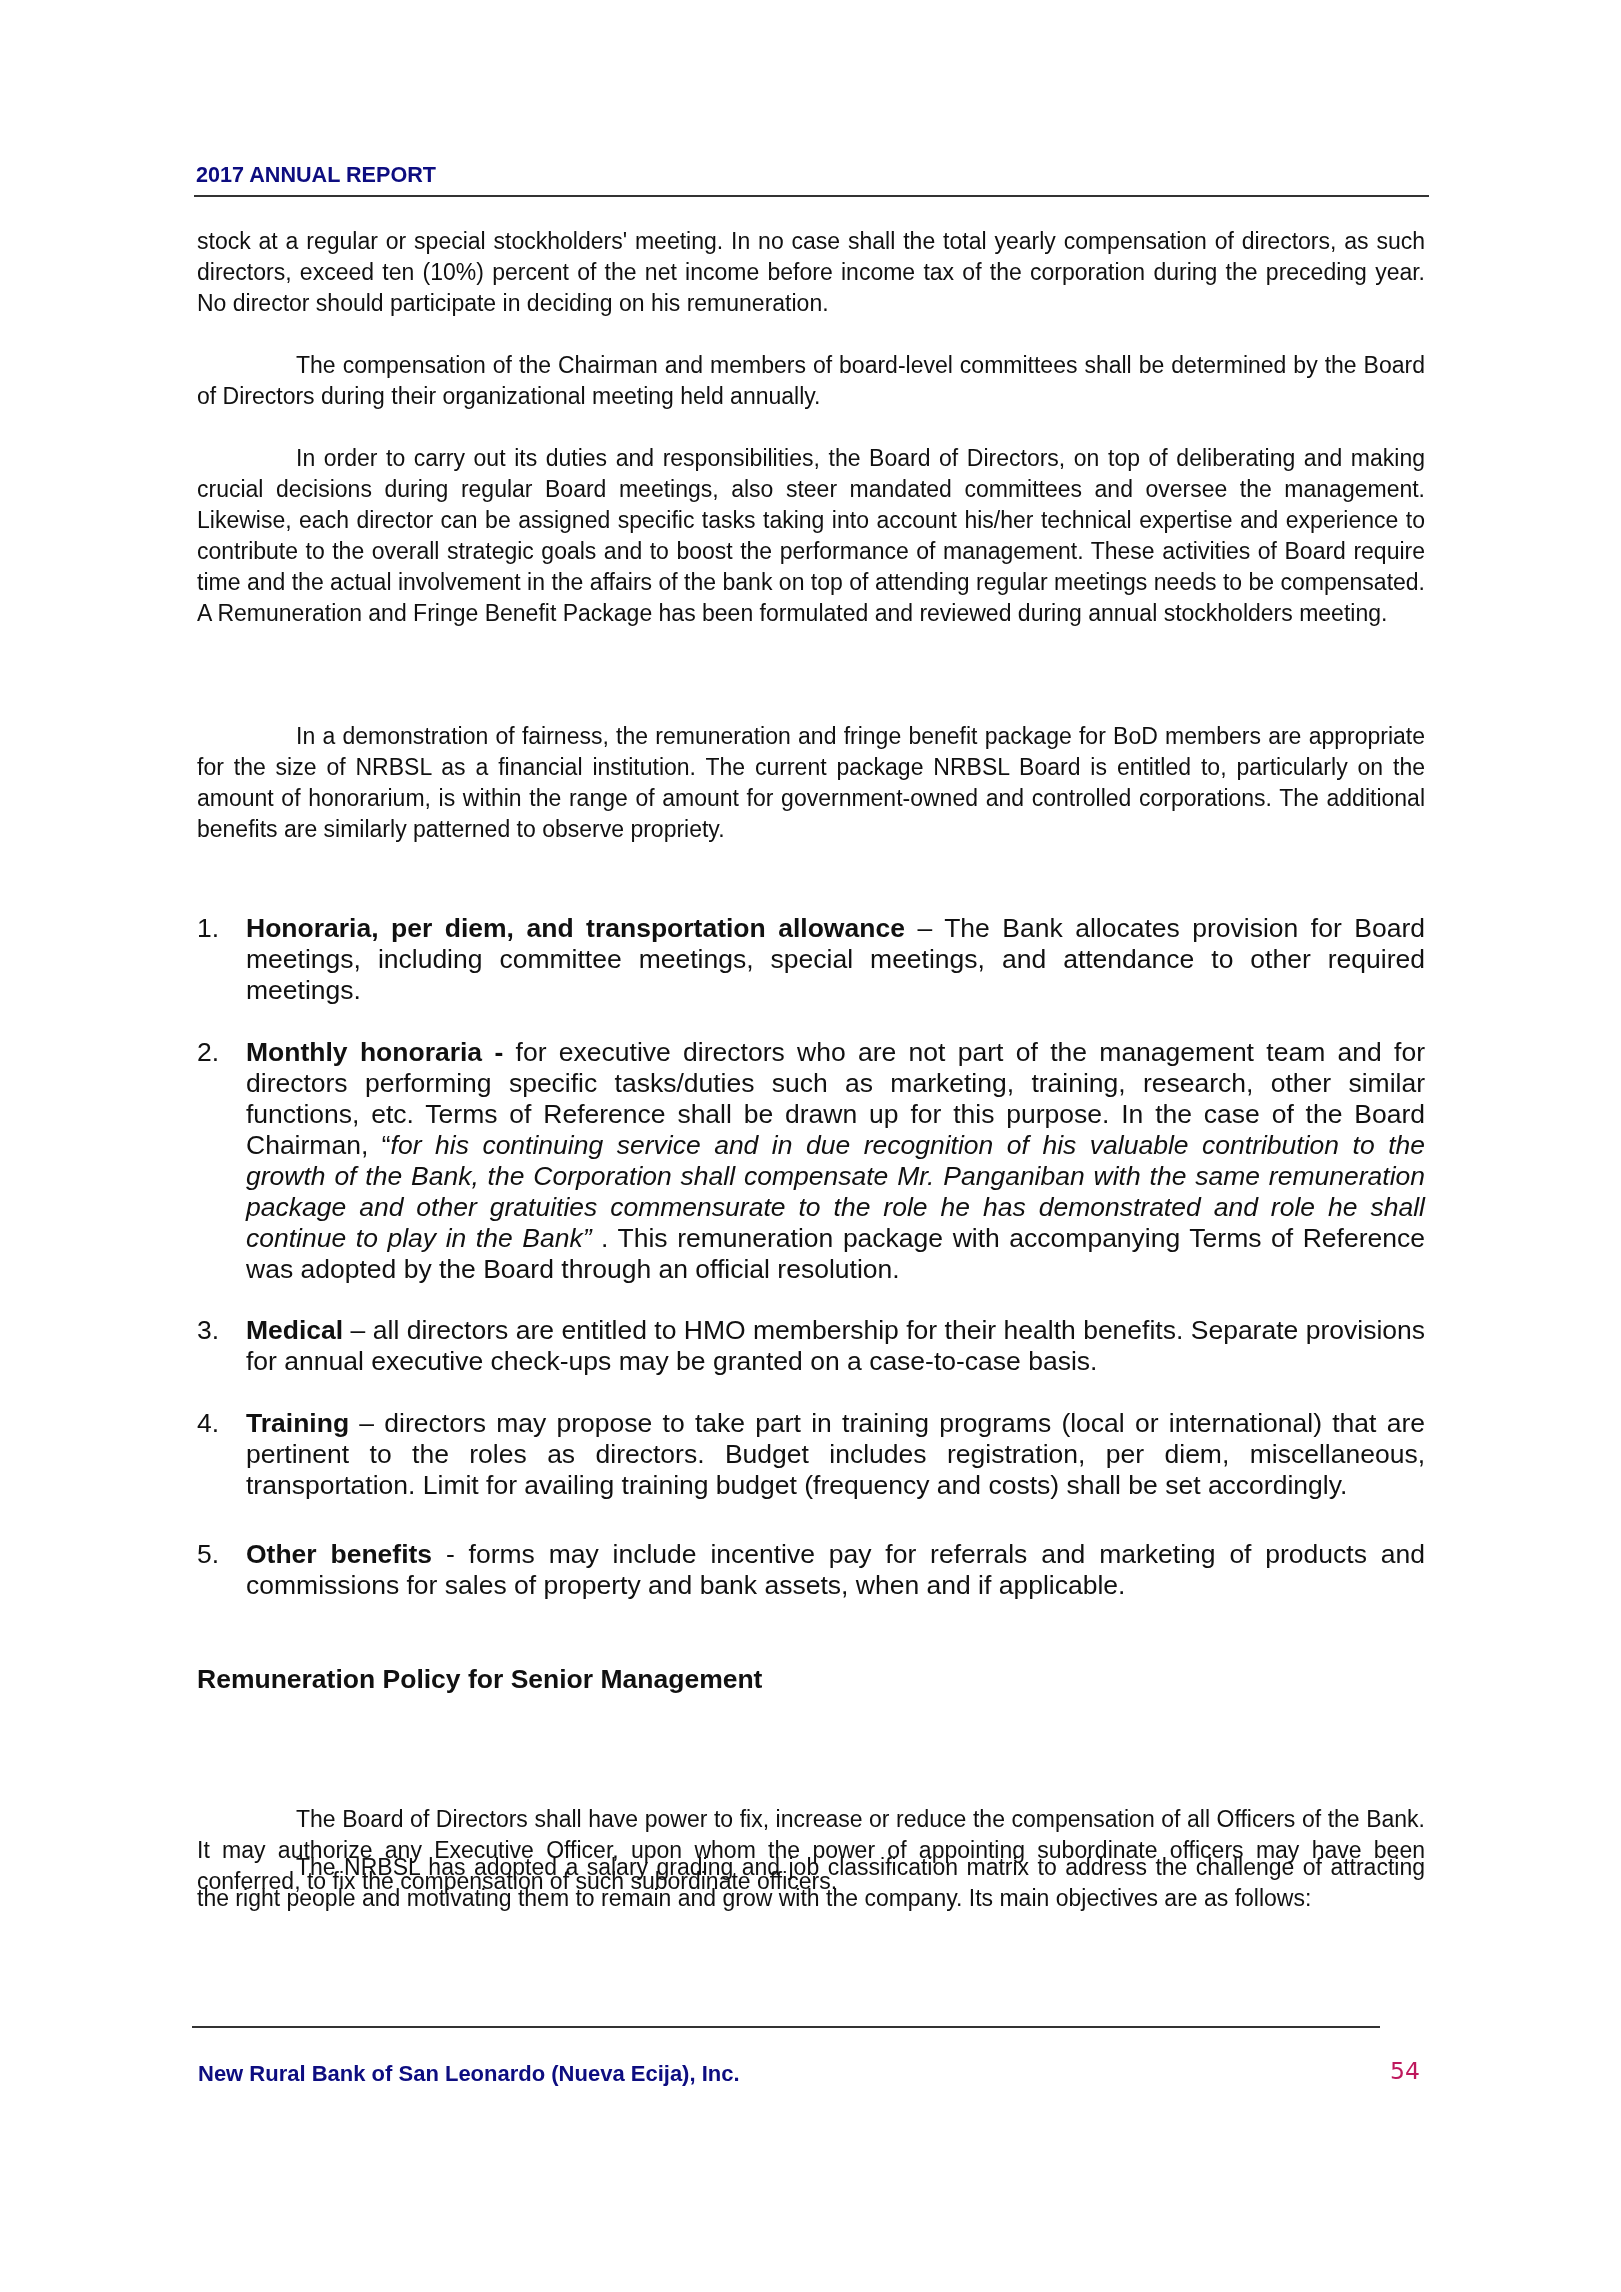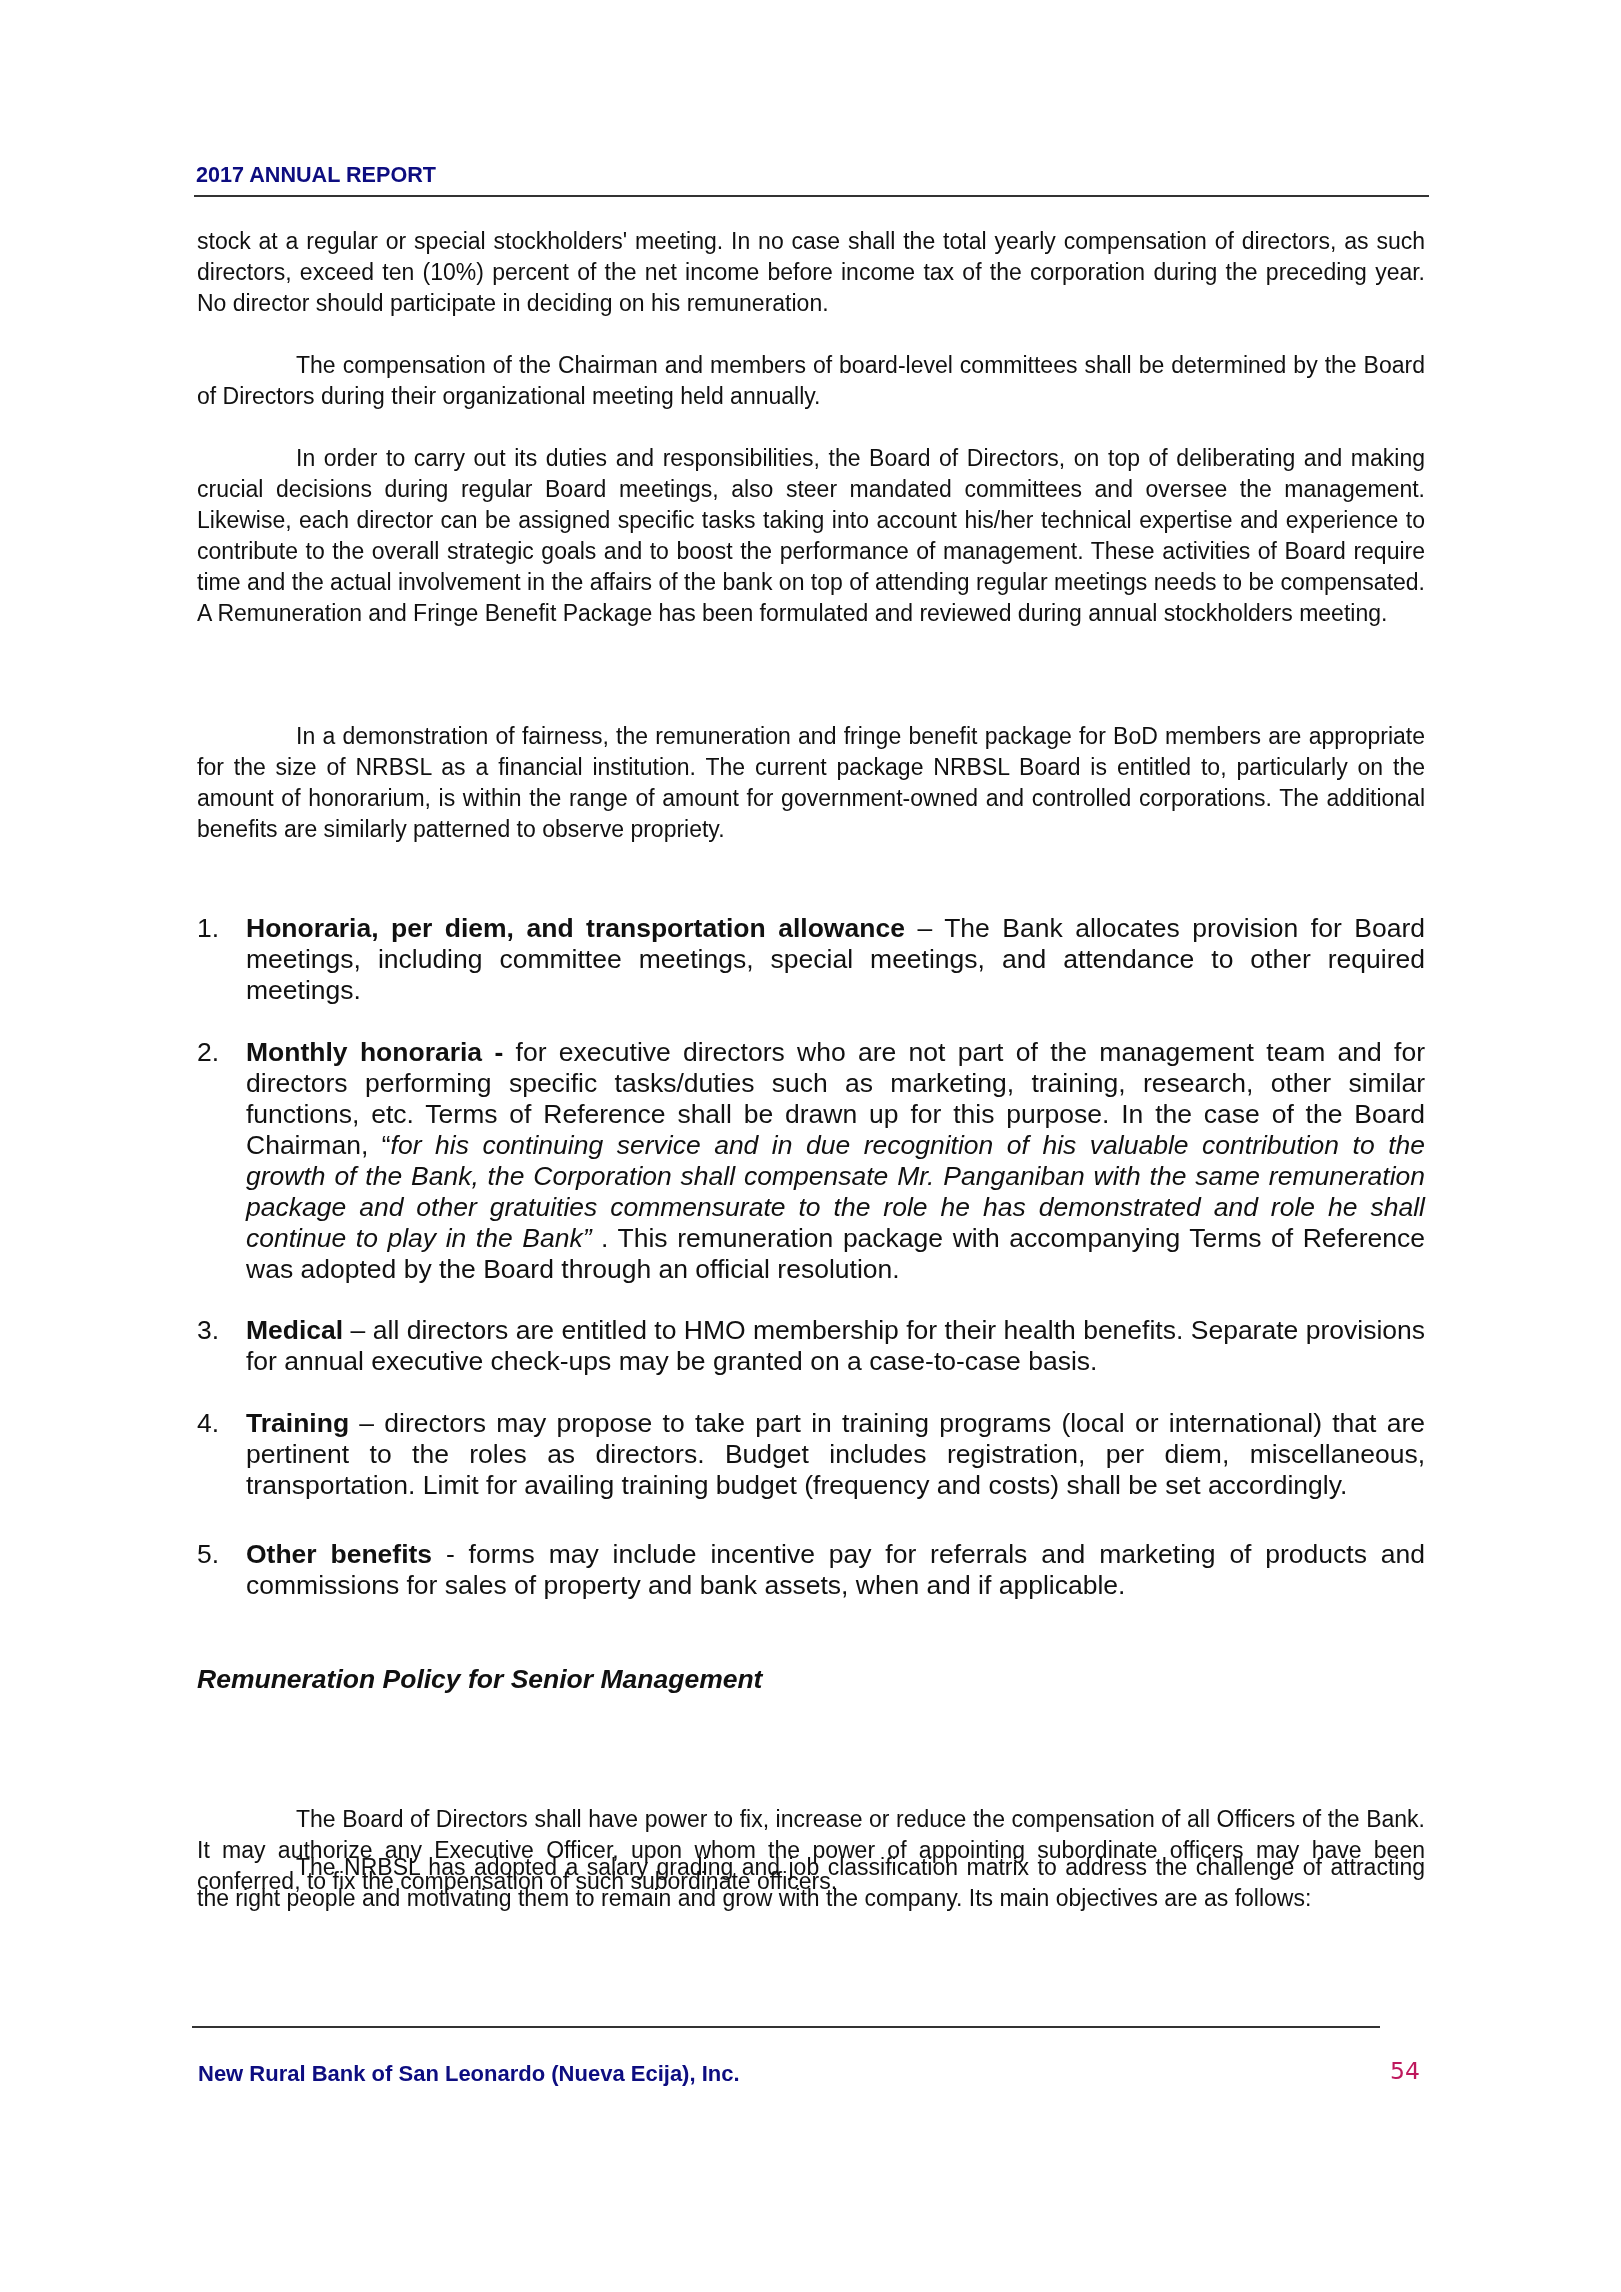--- a/index.html
+++ b/index.html
@@ -21,21 +21,21 @@
   }
   .block.indent { text-indent: 99px; }
   .list-item { position: absolute; left: 197px; width: 1228px;
     font-family: "Liberation Sans", sans-serif; font-size: 26.5px; line-height: 31px; color: #111; }
   .list-num { position: absolute; left: 0; top: 0; width: 44px; }
   .list-body { margin-left: 49px; text-align: justify; }
   .list-body b { font-weight: bold; }
   .section-heading {
     position: absolute; left: 197px; top: 1664px;
     font-family: "Liberation Sans", sans-serif; font-weight: bold; font-size: 26.5px;
-    line-height: 31px; color: #111; margin: 0; font-style: italic;
+    line-height: 31px; color: #111; margin: 0;
   }
   .foot-rule {
     position: absolute; left: 192px; top: 2026px; width: 1188px; height: 0;
     border-top: 2px solid #333333;
   }
   .footer-org {
     position: absolute; left: 198px; top: 2060px;
     font-family: "Liberation Sans", sans-serif; font-weight: bold; font-size: 22px;
     line-height: 27.4px; color: #0d0d80;
   }

